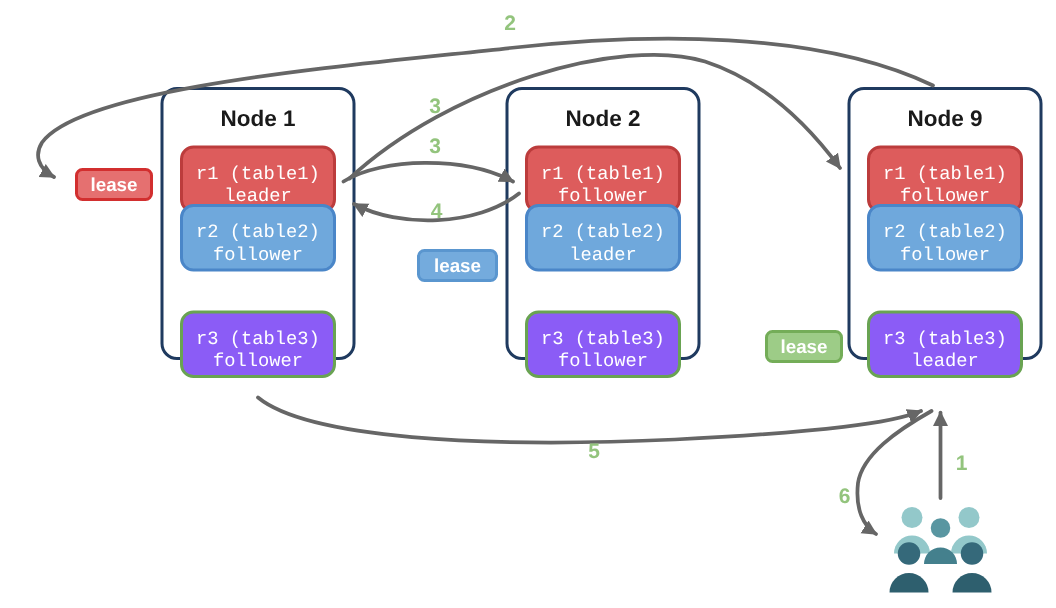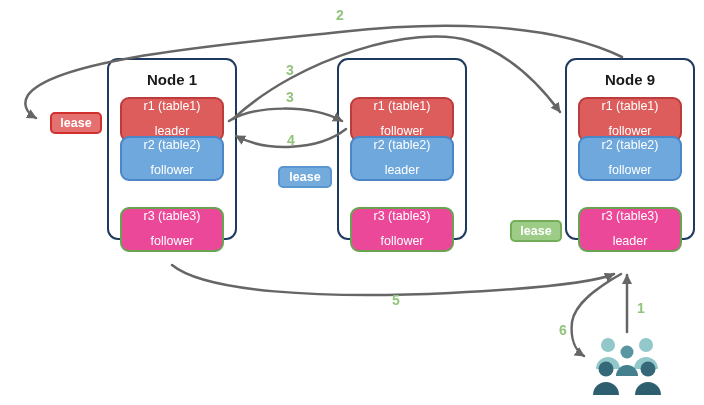--- a/index.html
+++ b/index.html
@@ -12,27 +12,27 @@
     position:absolute;top:58px;width:130px;height:182px;background:#ffffff;
     border:2px solid #1f3a5f;border-radius:11px;box-sizing:border-box;z-index:2;
   }
   #node1{left:107px}#node2{left:337px}#node3{left:565px}
   .node-title{
     text-align:center;margin-top:11px;font-weight:bold;font-size:15px;color:#1a1a1a;
   }
   .replica{
     position:absolute;left:11px;width:104px;height:45px;border-radius:9px;
     border:2px solid;color:#ffffff;font-size:12.5px;line-height:1.25;
-    display:flex;flex-direction:column;align-items:center;justify-content:space-between;
-    box-sizing:border-box;text-align:center;
+    display:flex;flex-direction:column;align-items:center;justify-content:flex-end;
+    box-sizing:border-box;text-align:center;font-family:Liberation Mono, monospace;
   }
   .replica.pos1{top:37px}.replica.pos2{top:76px}.replica.pos3{top:147px}
   .replica.red{background:#dd5c5c;border-color:#bc3c3c}
   .replica.blue{background:#6fa8dc;border-color:#4a86c8}
-  .replica.green{background:#ec4899;border-color:#69a352}
+  .replica.green{background:#8b5cf6;border-color:#69a352}
   
   .lease{
     position:absolute;width:52px;height:22px;border-radius:5px;color:#ffffff;
     font-size:12.5px;display:flex;align-items:center;justify-content:center;
     border:2px solid;box-sizing:border-box;z-index:3;font-weight:bold;
   }
   #lease-red{left:50px;top:112px;background:#e57070;border-color:#d22f2f}
   #lease-blue{left:278px;top:166px;width:54px;background:#74abdd;border-color:#5a96cf}
   #lease-green{left:510px;top:220px;background:#9dcc87;border-color:#74ad58}
   
@@ -62,20 +62,21 @@
       <span>r2 (table2)</span>
       <span>follower</span>
     </div>
     <div class="replica green pos3">
       <span>r3 (table3)</span>
       <span>follower</span>
     </div>
   </div>
 
   <div class="node" id="node2">
+    <div class="node-title">Node 2</div>
     <div class="replica red pos1">
       <span>r1 (table1)</span>
       <span>follower</span>
     </div>
     <div class="replica blue pos2">
       <span>r2 (table2)</span>
       <span>leader</span>
     </div>
     <div class="replica green pos3">
       <span>r3 (table3)</span>

